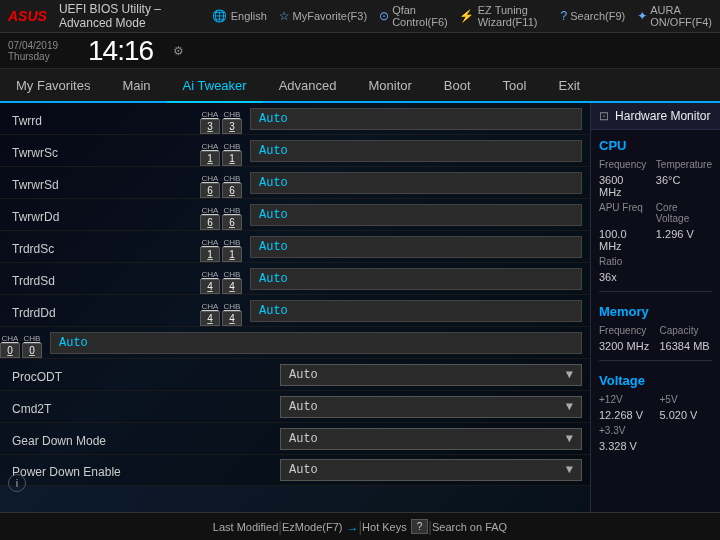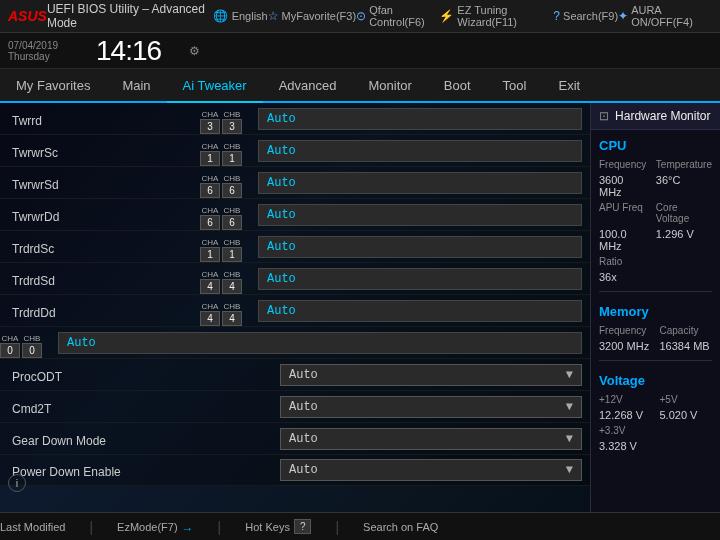--- a/index.html
+++ b/index.html
@@ -31,20 +31,21 @@
       flex-direction: column;
     }
 
     
     .top-bar {
       background: #1a1a1a;
       height: 20px;
       display: flex;
       align-items: center;
       padding: 16px 8px;
+      gap: 12px;
       border-bottom: 1px solid #333;
     }
 
     .asus-logo {
       color: #e00;
       font-weight: bold;
       font-size: 14px;
       font-style: italic;
     }
 
@@ -69,21 +70,21 @@
       font-size: 12px;
     }
 
     
     .clock-bar {
       background: #111;
       height: 36px;
       display: flex;
       align-items: center;
       padding: 0 8px;
-      gap: 28px;
+      gap: 20px;
       border-bottom: 1px solid #2a2a2a;
     }
 
     .date-section {
       display: flex;
       flex-direction: column;
       font-size: 10px;
       color: #888;
       min-width: 60px;
     }
@@ -169,22 +170,22 @@
       width: 200px;
       padding: 6px 12px;
       color: #ccc;
       font-size: 12px;
       flex-shrink: 0;
     }
 
     .cha-chb {
       display: flex;
       gap: 2px;
-      margin-right: 8px;
       flex-shrink: 0;
+      text-decoration: underline;
     }
 
     .cha-chb-item {
       display: flex;
       flex-direction: column;
       align-items: center;
       font-size: 9px;
     }
 
     .cha-chb-label {
@@ -295,22 +296,21 @@
       background: #2a2a3a;
       margin: 4px 8px;
     }
 
     
     .bottom-bar {
       background: #111;
       height: 28px;
       display: flex;
       align-items: center;
-      justify-content: flex-start;
-      gap: 24px;
+      justify-content: center;
       border-top: 1px solid #333;
     }
 
     .bottom-item {
       color: #aaa;
       font-size: 11px;
       cursor: pointer;
       display: flex;
       align-items: center;
       gap: 4px;

